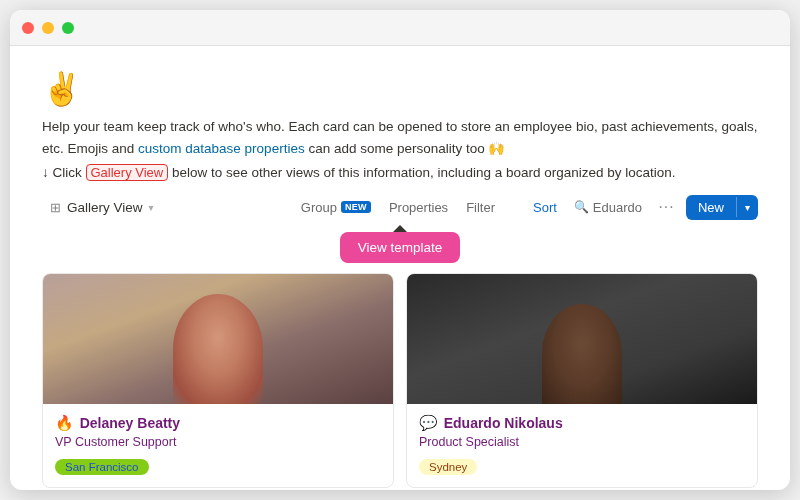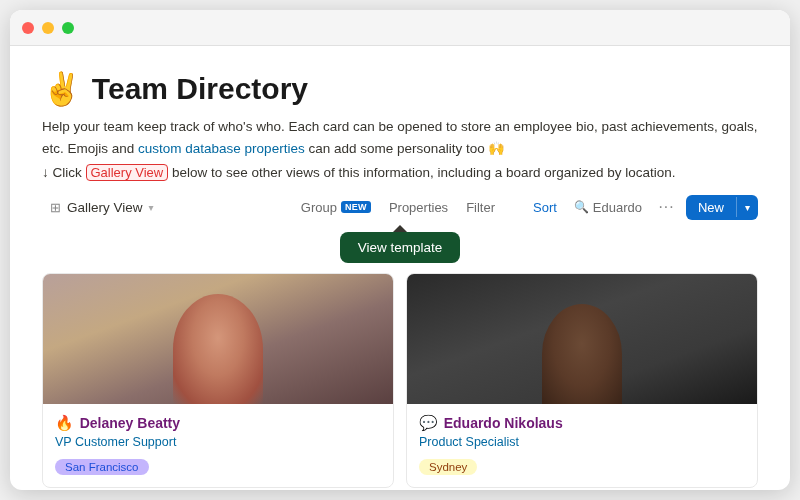--- a/index.html
+++ b/index.html
@@ -185,21 +185,21 @@
     }
 
     
     .tooltip-container {
       position: relative;
       display: flex;
       justify-content: center;
       margin-bottom: 10px;
     }
     .tooltip {
-      background: #14532d;
+      background: #ec4899;
       color: #ffffff;
       font-size: 13.5px;
       font-weight: 500;
       padding: 8px 18px;
       border-radius: 8px;
       display: inline-block;
       position: relative;
       z-index: 10;
     }
     .tooltip::before {
@@ -271,32 +271,32 @@
       margin-bottom: 3px;
     }
     .card-emoji { font-size: 15px; }
     .card-name {
       font-size: 14px;
       font-weight: 600;
       color: #701a75;
     }
     .card-role {
       font-size: 12.5px;
-      color: #0369a1;
+      color: #701a75;
       margin-bottom: 8px;
     }
     .card-tag {
       display: inline-block;
       font-size: 11.5px;
       padding: 2px 10px;
       border-radius: 12px;
       font-weight: 500;
     }
     .tag-sf {
-      background: #c4b5fd;
+      background: #84cc16;
       color: #1d4ed8;
       text-align: center;
     }
     .tag-sydney {
       background: #fef9c3;
       color: #92400e;
     }
 
     .dots-btn {
       background: none; border: none; cursor: pointer;
@@ -311,21 +311,20 @@
   <div class="titlebar">
     <div class="traffic-light tl-red"></div>
     <div class="traffic-light tl-yellow"></div>
     <div class="traffic-light tl-green"></div>
   </div>
 
   <div class="content">
 
     <div class="page-title-row">
       <span class="page-emoji">✌️</span>
-      <h1 class="page-title">Team Directory</h1>
     </div>
 
     <p class="page-description">
       Help your team keep track of who's who. Each card can be opened to store an employee bio, past achievements, goals, etc.
       Emojis and <a href="#">custom database properties</a> can add some personality too 🙌
     </p>
 
     <p class="click-hint">
       ↓ Click <span class="gallery-view-badge">Gallery View</span> below to see other views of this information, including a board organized by location.
     </p>

